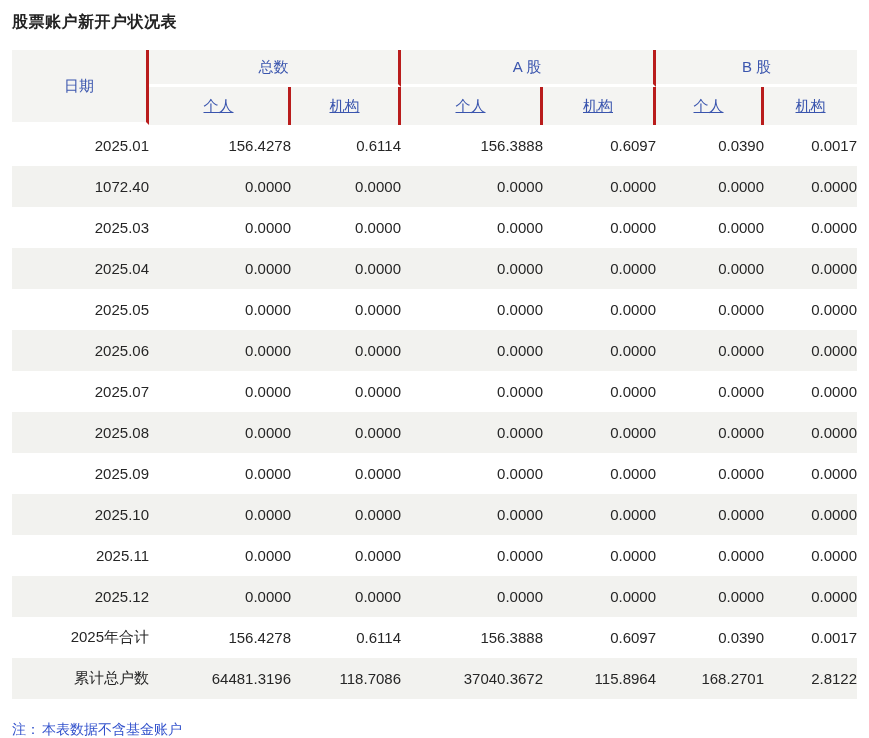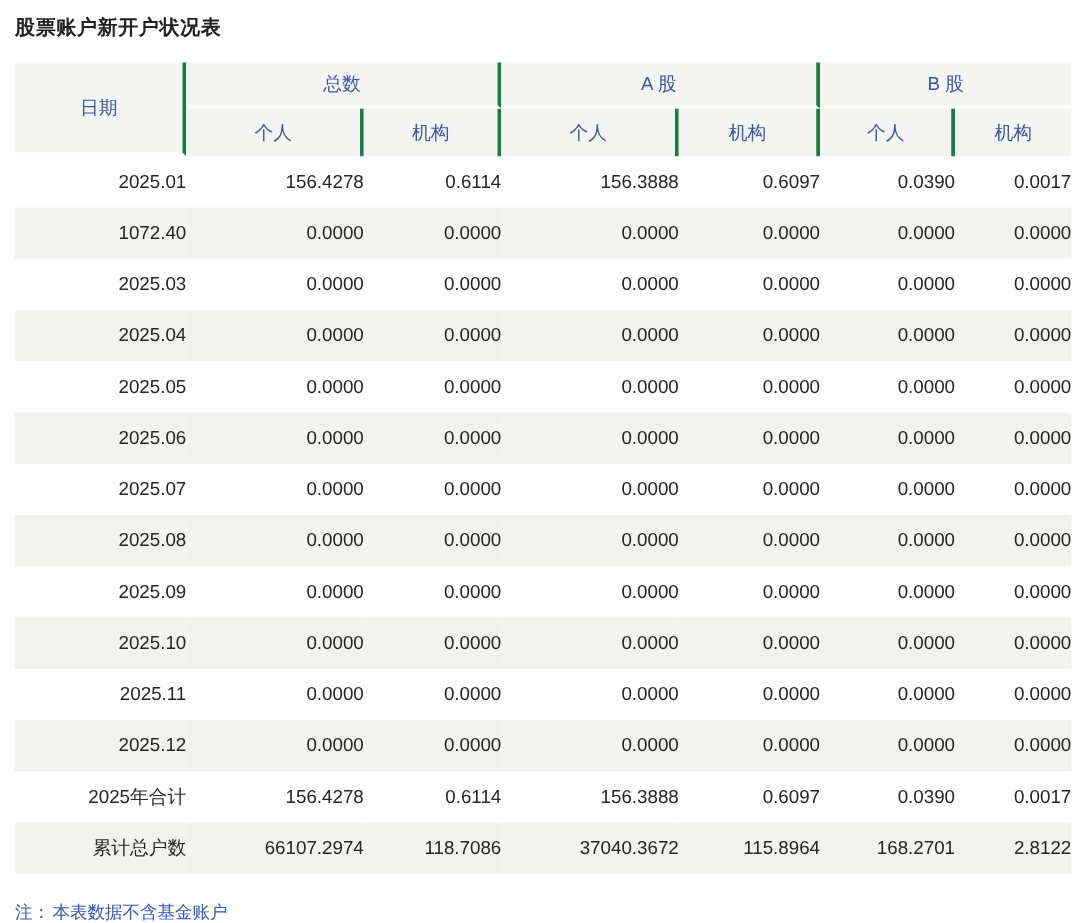--- a/index.html
+++ b/index.html
@@ -48,23 +48,24 @@
     font-weight: 400;
     text-align: center;
     padding: 0;
   }
   table.acct thead tr.group-row th {
     height: 37px;
     border-bottom: 3px solid #ffffff;
   }
   table.acct thead tr.sub-row th {
     height: 38px;
+    text-decoration: underline;
   }
   table.acct thead th.gap-right {
-    border-right: 3px solid #15803d;
+    border-right: 3px solid #b91c1c;
   }
   table.acct thead th.date-head {
     height: 75px;
     border-bottom: none;
     vertical-align: middle;
     text-align: center;
   }
   table.acct tbody td {
     box-sizing: border-box;
     height: 41px;
@@ -238,21 +239,21 @@
           <td class="date-cell">2025年合计</td>
           <td class="num-cell">156.4278</td>
           <td class="num-cell">0.6114</td>
           <td class="num-cell">156.3888</td>
           <td class="num-cell">0.6097</td>
           <td class="num-cell">0.0390</td>
           <td class="num-cell">0.0017</td>
         </tr>
         <tr class="striped">
           <td class="date-cell">累计总户数</td>
-          <td class="num-cell">66107.2974</td>
+          <td class="num-cell">64481.3196</td>
           <td class="num-cell">118.7086</td>
           <td class="num-cell">37040.3672</td>
           <td class="num-cell">115.8964</td>
           <td class="num-cell">168.2701</td>
           <td class="num-cell">2.8122</td>
         </tr>
       </tbody>
   </table>
 
   <div class="note">

